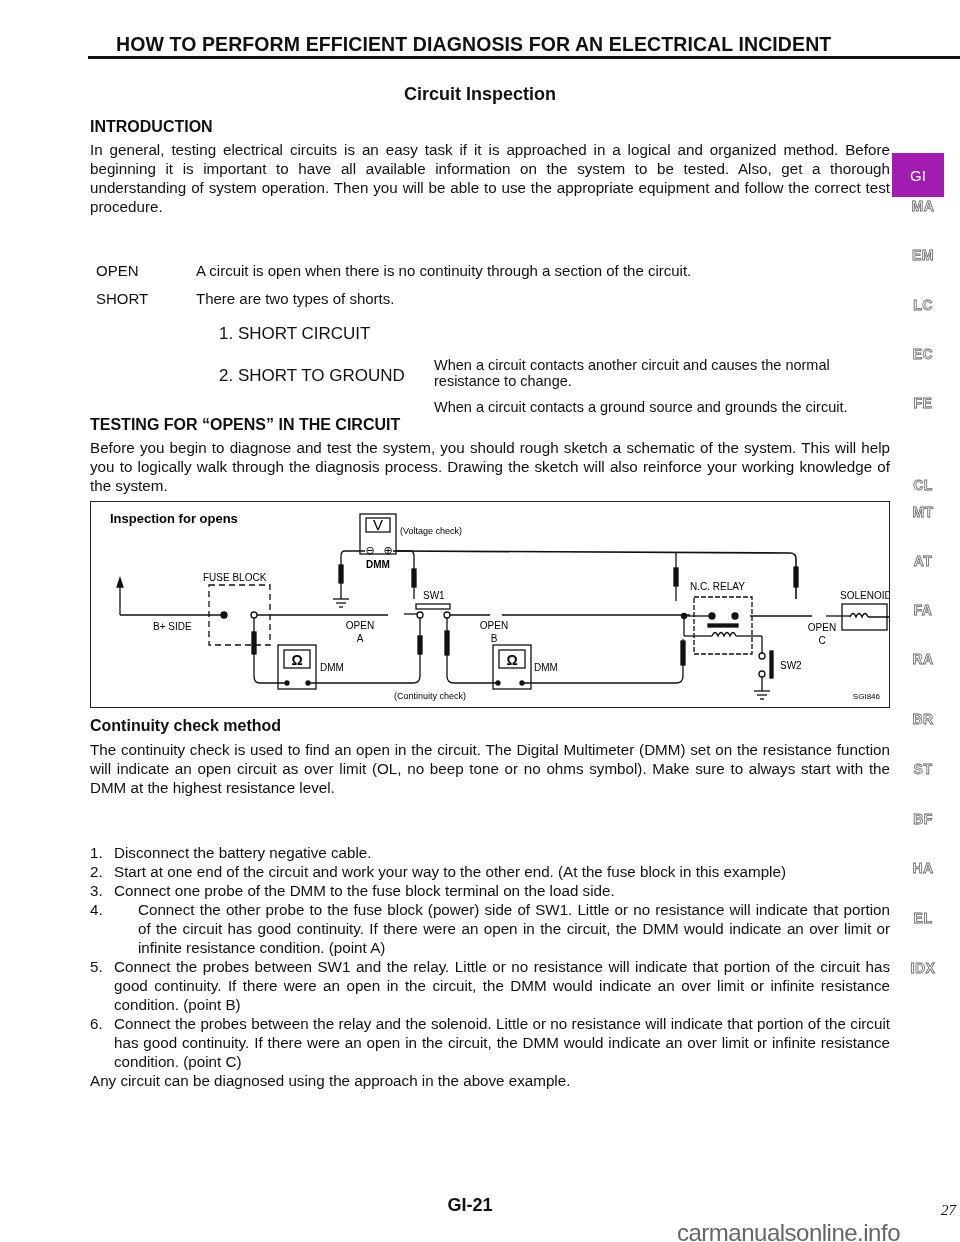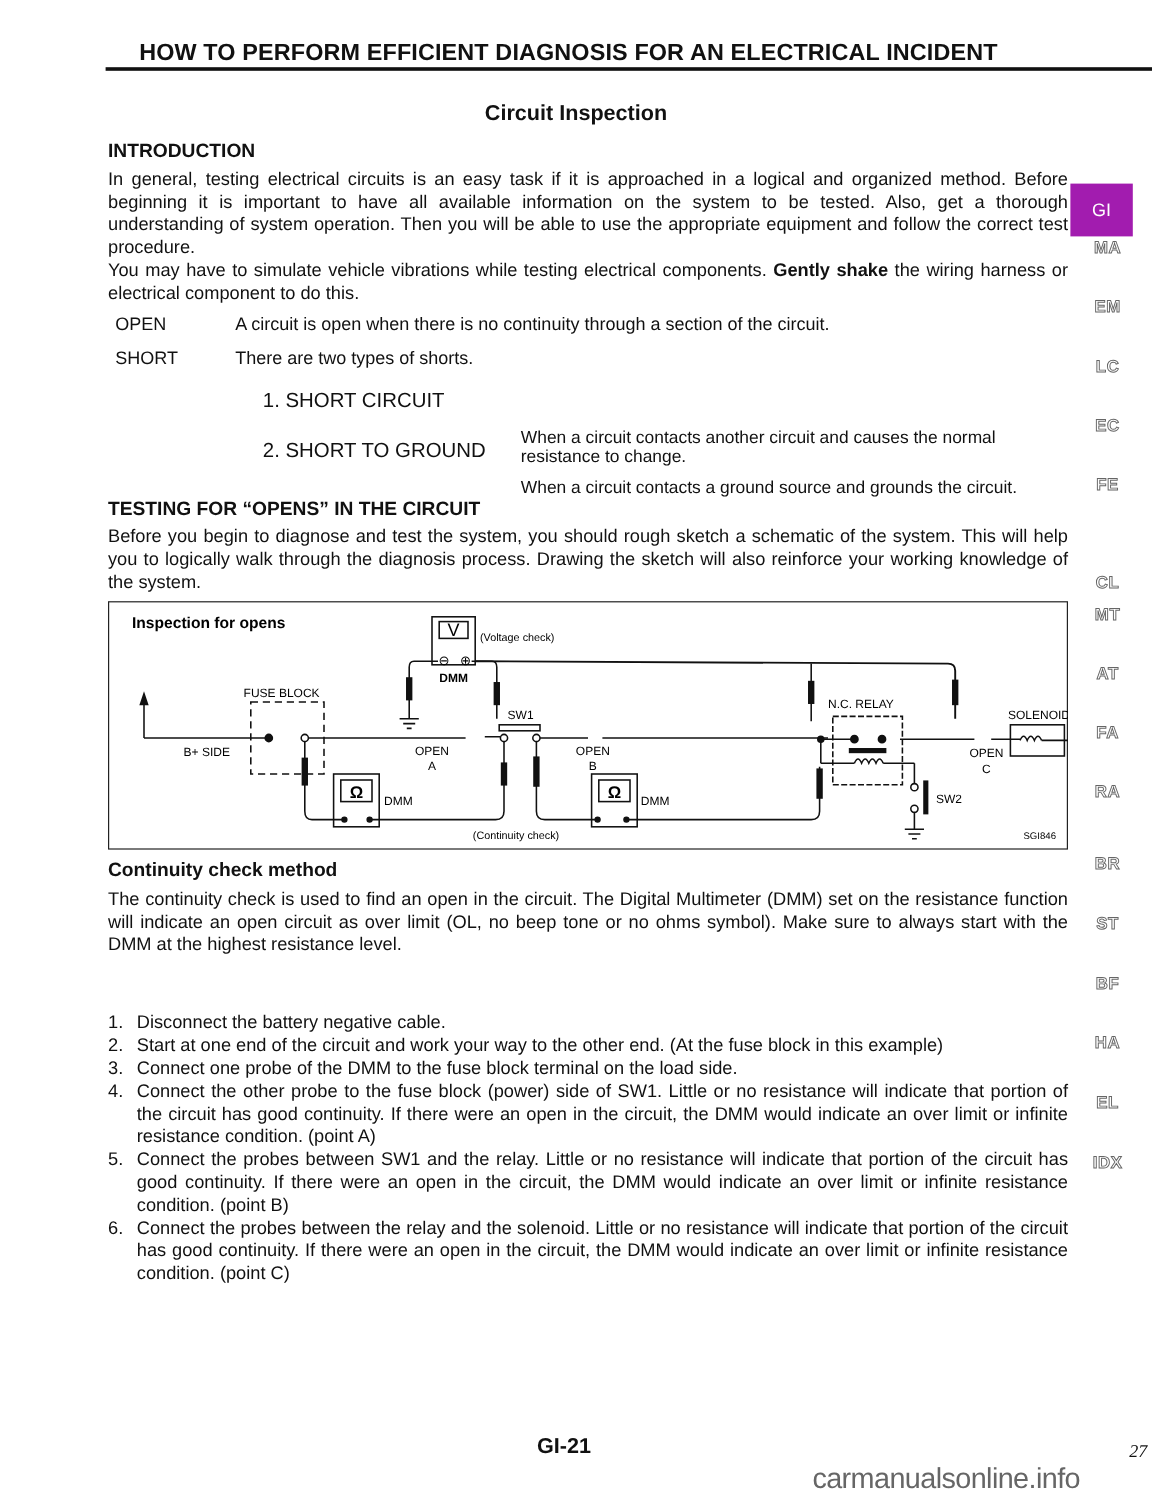--- a/index.html
+++ b/index.html
@@ -32,21 +32,20 @@
 </head>
 <body>
 
 <div class="abs header-title">HOW TO PERFORM EFFICIENT DIAGNOSIS FOR AN ELECTRICAL INCIDENT</div>
 <div class="abs header-rule"></div>
 <div class="abs section-title">Circuit Inspection</div>
 
 <div class="abs h2" style="left:90px; top:118px;">INTRODUCTION</div>
 <div class="abs para" style="left:90px; top:140px; width:800px; text-align:justify;">
   <p>In general, testing electrical circuits is an easy task if it is approached in a logical and organized method. Before beginning it is important to have all available information on the system to be tested. Also, get a thorough understanding of system operation. Then you will be able to use the appropriate equipment and follow the correct test procedure.</p>
-  <p><span>You may have to simulate vehicle vibrations while testing electrical components. </span><b>Gently shake</b><span> the wiring harness or electrical component to do this.</span></p>
 </div>
 
 <div class="abs def-term" style="left:96px; top:262px;">OPEN</div>
 <div class="abs def-text" style="left:196px; top:262px;">A circuit is open when there is no continuity through a section of the circuit.</div>
 <div class="abs def-term" style="left:96px; top:290px;">SHORT</div>
 <div class="abs def-text" style="left:196px; top:290px;">There are two types of shorts.</div>
 
 <div class="abs sub-term" style="left:219px; top:324px;">1. SHORT CIRCUIT</div>
 <div class="abs sub-text" style="left:434px; top:315px; width:420px;">When a circuit contacts another circuit and causes the normal resistance to change.</div>
 <div class="abs sub-term" style="left:219px; top:366px;text-align:center;">2. SHORT TO GROUND</div>
@@ -187,30 +186,31 @@
   <div class="item">
       <span class="num">2.</span>
       <span class="txt" style="text-align:justify;">Start at one end of the circuit and work your way to the other end. (At the fuse block in this example)</span>
     </div>
   <div class="item">
       <span class="num">3.</span>
       <span class="txt">Connect one probe of the DMM to the fuse block terminal on the load side.</span>
     </div>
   <div class="item">
       <span class="num">4.</span>
-      <span class="txt" style="text-align:justify;">Connect the other probe to the fuse block (power) side of SW1. Little or no resistance will indicate that portion of the circuit has good continuity. If there were an open in the circuit, the DMM would indicate an over limit or infinite resistance condition. (point A)</span>
+      <span class="txt" style="text-align:justify;margin-left:24px;">Connect the other probe to the fuse block (power) side of SW1. Little or no resistance will indicate that portion of the circuit has good continuity. If there were an open in the circuit, the DMM would indicate an over limit or infinite resistance condition. (point A)</span>
     </div>
   <div class="item">
       <span class="num">5.</span>
       <span class="txt" style="text-align:justify;">Connect the probes between SW1 and the relay. Little or no resistance will indicate that portion of the circuit has good continuity. If there were an open in the circuit, the DMM would indicate an over limit or infinite resistance condition. (point B)</span>
     </div>
   <div class="item">
       <span class="num">6.</span>
       <span class="txt" style="text-align:justify;">Connect the probes between the relay and the solenoid. Little or no resistance will indicate that portion of the circuit has good continuity. If there were an open in the circuit, the DMM would indicate an over limit or infinite resistance condition. (point C)</span>
     </div>
+  <div>Any circuit can be diagnosed using the approach in the above example.</div>
 </div>
 
 <div class="abs tab-active">GI</div>
 <div class="abs tab" style="top:198px;">MA</div>
 <div class="abs tab" style="top:247px;">EM</div>
 <div class="abs tab" style="top:297px;">LC</div>
 <div class="abs tab" style="top:346px;">EC</div>
 <div class="abs tab" style="top:395px;">FE</div>
 <div class="abs tab" style="top:445px;margin-top:32px;">CL</div>
 <div class="abs tab" style="top:504px;">MT</div>

